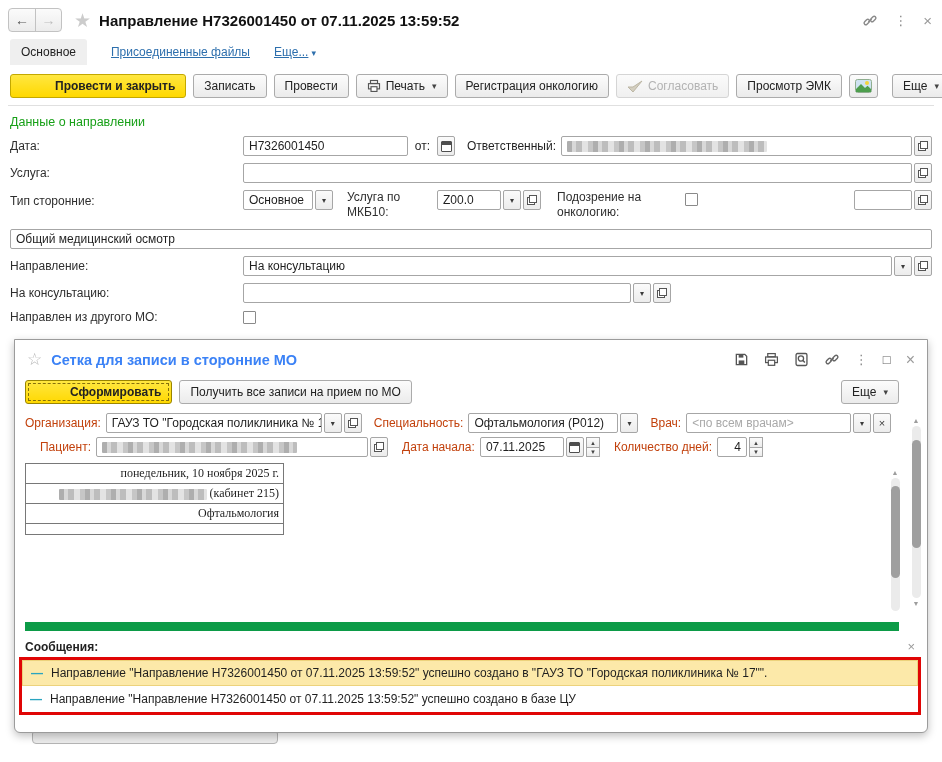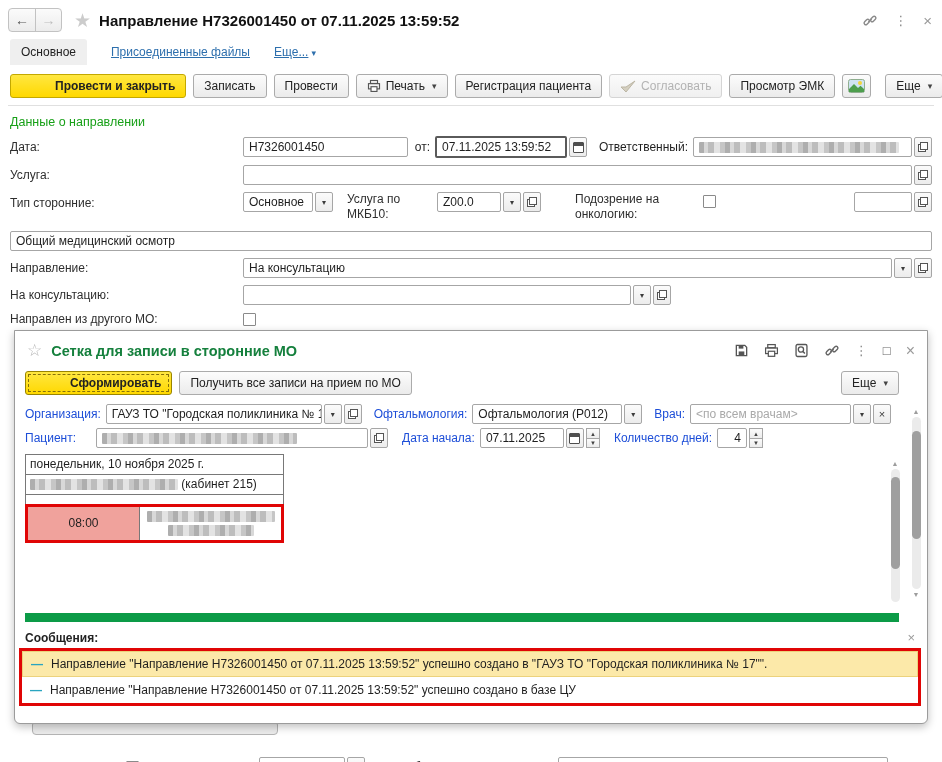--- a/index.html
+++ b/index.html
@@ -62,30 +62,30 @@
   .spin .sp:first-child { border-bottom:none; }
   .blur { display:inline-block; height:11px; border-radius:1px; vertical-align:middle;
           background:repeating-linear-gradient(90deg,#aeaeae 0 5px,#d8d8d8 5px 9px,#bdbdbd 9px 15px,#e3e3e3 15px 21px,#c6c6c6 21px 26px); }
   .grey-ph { color:#a9a9a9; }
   
   .modal { position:relative; z-index:2; margin:3px 14px 0; height:394px;
            border:1px solid #9b9b9b; border-radius:0 0 6px 6px; background:#fff;
            box-shadow:0 3px 8px rgba(0,0,0,.25); }
   .m-head { display:flex; align-items:center; padding:9px 12px 4px; }
   .m-star { color:#b8b8b8; font-size:17px; margin-right:9px; }
-  .m-title { font-size:14.5px; font-weight:bold; color:#15803d; flex:1; }
+  .m-title { font-size:14.5px; font-weight:bold; color:#3b82f6; flex:1; }
   .m-icons { display:flex; align-items:center; gap:15px; color:#666; }
   .m-icons .g { display:flex; align-items:center; }
   .m-cmd { display:flex; align-items:center; gap:7px; padding:6px 10px 5px; }
   .mrow { display:flex; align-items:center; margin:4px 10px 4px; padding-right:26px; }
-  .mrow .l { margin-right:5px; color:#1d4ed8; flex:none; }
+  .mrow .l { margin-right:5px; color:#c2410c; flex:none;text-align:right; }
   .m-body { position:relative; height:152px; margin:6px 0 0 10px; }
   
   .sched { width:259px; border:1px solid #787878; background:#fff; }
-  .srow { border-bottom:1px solid #787878; text-align:left; padding:2px 4px; line-height:1.25; }
+  .srow { border-bottom:1px solid #787878; text-align:right; padding:2px 4px; line-height:1.25;font-family:Liberation Serif, serif; }
   .srow:last-child { border-bottom:none; }
   .srow.gap { height:10px; padding:0; }
   .slotwrap { border:3px solid #e00505; margin:-1px; display:flex; background:#fff; }
   .slot-time { width:112px; background:#f0a29c; border-right:1px solid #787878;
                display:flex; align-items:center; justify-content:center; }
   .slot-who { flex:1; display:flex; flex-direction:column; align-items:center; justify-content:center; gap:3px; padding:4px 2px; }
   
   .vscroll { position:absolute; width:12px; display:flex; flex-direction:column; align-items:center; }
   .vscroll .sarr { font-size:7px; color:#9d9d9d; height:11px; line-height:11px; }
   .vscroll .track { flex:1; width:9px; background:#ebebeb; border-radius:5px; position:relative; }
@@ -148,21 +148,21 @@
     <span style="display:flex">
         <svg width="14" height="14" viewBox="0 0 16 16">
           <rect x="4" y="1.7" width="8" height="3.4" fill="none" stroke="#555" stroke-width="1.3"></rect>
           <rect x="1.7" y="5.3" width="12.6" height="6" fill="none" stroke="#555" stroke-width="1.3"></rect>
           <rect x="4.6" y="8.8" width="6.8" height="5.4" fill="#fff" stroke="#555" stroke-width="1.3"></rect>
         </svg>
       </span>
     <span>Печать</span>
     <span class="dd">▾</span>
   </div>
-  <div class="btn">Регистрация пациента</div>
+  <div class="btn">Регистрация онкологию</div>
   <div class="btn disabled">
     <span style="display:flex">
         <svg width="16" height="13" viewBox="0 0 16 13">
           <path d="M1 7 L6 12 L15 1 L6 7 Z" fill="#d4cfc0" stroke="#bcb6a4" stroke-width="1"></path>
         </svg>
       </span>
     <span>Согласовать</span>
   </div>
   <div class="btn">Просмотр ЭМК</div>
   <div class="btn iconbtn">
@@ -183,23 +183,20 @@
 <div class="toolbar-sep"></div>
 
 <div class="section-title">Данные о направлении</div>
 
 <div class="frow">
   <div class="lbl">Дата:</div>
   <div class="fld" style="width:165px">
       <span>Н7326001450</span>
     </div>
   <div style="width:22px; text-align:right; margin-right:5px">от:</div>
-  <div class="fld focused" style="width:132px">
-      <span>07.11.2025 13:59:52</span>
-    </div>
   <div class="sqbtn">
       <span class="cal"></span>
     </div>
   <div style="margin:0 5px 0 12px">Ответственный:</div>
   <div class="fld" style="flex:1">
       <span class="blur" style="width:200px"></span>
     </div>
   <div class="sqbtn">
       <span class="opn"></span>
     </div>
@@ -224,21 +221,21 @@
   <div class="mlbl" style="width:82px; margin:0 8px 0 14px">Услуга по МКБ10:</div>
   <div class="fld" style="width:64px">
       <span>Z00.0</span>
     </div>
   <div class="sqbtn">
       <span>▾</span>
     </div>
   <div class="sqbtn">
       <span class="opn"></span>
     </div>
-  <div class="mlbl" style="width:100px; margin-left:34px">Подозрение на онкологию:</div>
+  <div class="mlbl" style="width:100px; margin-left:16px">Подозрение на онкологию:</div>
   <div class="chk" style="margin:3px 8px 0 28px"></div>
   <div style="flex:1"></div>
   <div class="fld" style="width:58px"></div>
   <div class="sqbtn">
       <span class="opn"></span>
     </div>
 </div>
 
 <div class="frow">
   <div class="fld" style="flex:1">
@@ -263,21 +260,21 @@
   <div class="lbl">На консультацию:</div>
   <div class="fld" style="width:388px"></div>
   <div class="sqbtn">
       <span>▾</span>
     </div>
   <div class="sqbtn">
       <span class="opn"></span>
     </div>
 </div>
 
-<div class="frow" style="margin-bottom:4px">
+<div class="frow" style="margin-bottom:15px">
   <div class="lbl">Направлен из другого МО:</div>
   <div class="chk"></div>
 </div>
 
 <div class="modal">
   <div class="m-head">
     <span class="m-star">☆</span>
     <div class="m-title">Сетка для записи в сторонние МО</div>
     <div class="m-icons">
       <span class="g">
@@ -330,21 +327,21 @@
     <div class="l">Организация:</div>
     <div class="fld" style="width:216px">
         <span>ГАУЗ ТО "Городская поликлиника № 17"</span>
       </div>
     <div class="sqbtn">
         <span>▾</span>
       </div>
     <div class="sqbtn">
         <span class="opn"></span>
       </div>
-    <div class="l" style="margin-left:12px">Офтальмология:</div>
+    <div class="l" style="margin-left:12px">Специальность:</div>
     <div class="fld" style="width:150px">
         <span>Офтальмология (Р012)</span>
       </div>
     <div class="sqbtn">
         <span>▾</span>
       </div>
     <div class="l" style="margin-left:12px">Врач:</div>
     <div class="fld" style="flex:1">
         <span class="grey-ph">&lt;по всем врачам&gt;</span>
       </div>
@@ -382,32 +379,22 @@
     <div class="spin">
       <span class="sp">▲</span>
       <span class="sp">▼</span>
     </div>
   </div>
 
   <div class="m-body">
     <div class="sched">
       <div class="srow">понедельник, 10 ноября 2025 г.</div>
       <div class="srow"><span class="blur" style="width:148px"></span> <span>(кабинет 215)</span></div>
+      <div class="srow">Офтальмология</div>
       <div class="srow gap"></div>
-      <div class="srow" style="padding:0; border:none">
-        <div class="slotwrap">
-          <div class="slot-time">
-              <span>08:00</span>
-            </div>
-          <div class="slot-who">
-            <span class="blur" style="width:128px"></span>
-            <span class="blur" style="width:86px"></span>
-          </div>
-        </div>
-      </div>
     </div>
     <div class="vscroll" style="right:26px; top:4px; height:144px">
       <span class="sarr">▲</span>
       <div class="track">
           <div class="thumb" style="top:8px; height:92px"></div>
         </div>
     </div>
   </div>
 
   <div class="vscroll" style="right:5px; top:75px; height:194px">

